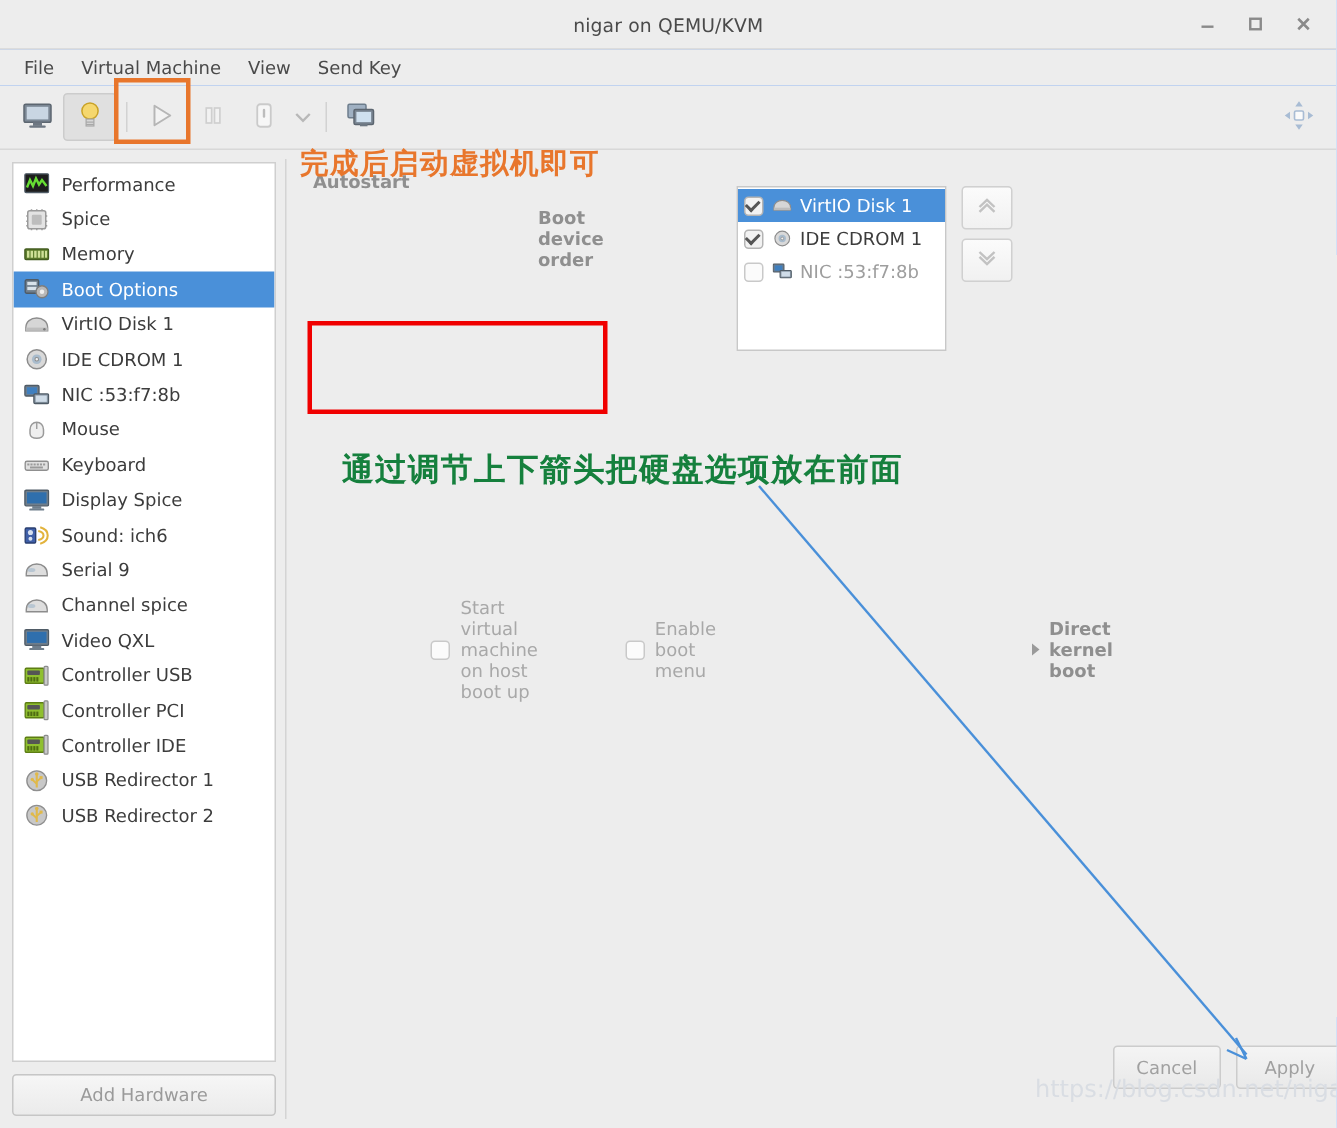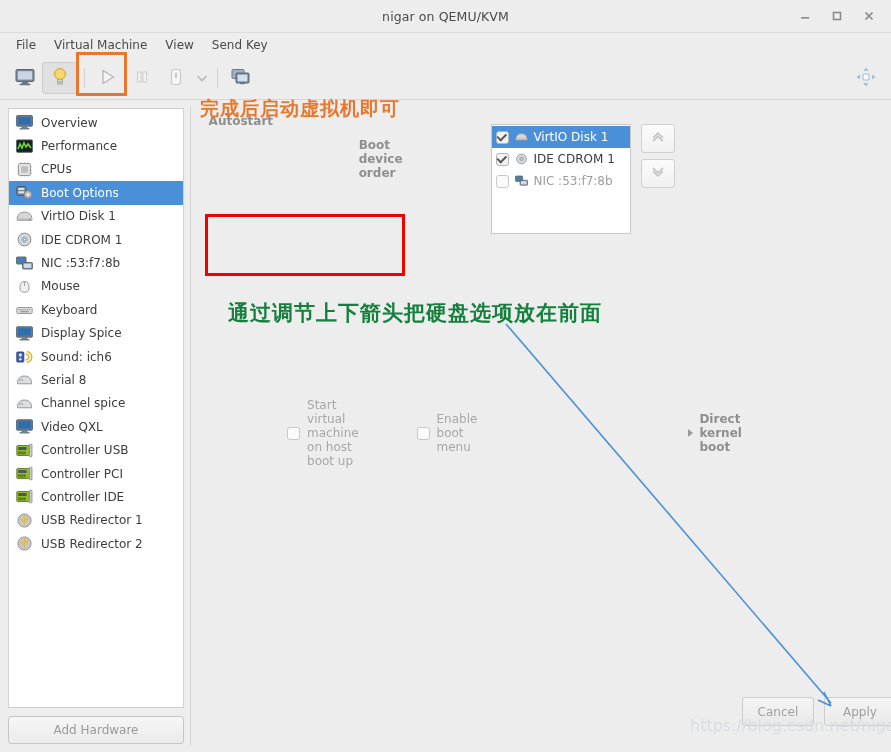--- a/index.html
+++ b/index.html
@@ -466,48 +466,53 @@
     </div>
   </div>
 
   <div class="content">
 
     <div class="sidebar">
       <div class="hwlist">
         <div class="hwrow">
           <span class="hwicon">
             <svg width="17" height="15" viewBox="0 0 17 15">
-                <rect x="0.6" y="0.6" width="15.8" height="10.6" rx="0.8" fill="#6f7e8c" stroke="#4f5b66" stroke-width="0.9"></rect>
-                <rect x="2" y="2" width="13" height="7.6" fill="#2f6fad"></rect>
-                <rect x="5.5" y="11.4" width="6" height="1.8" fill="#6f7e8c"></rect>
-                <rect x="3.5" y="13" width="10" height="1.4" rx="0.6" fill="#6f7e8c"></rect>
-              </svg>
-          </span>
-          <span>Overview</span>
-        </div>
-        <div class="hwrow">
-          <span class="hwicon">
-            <svg width="17" height="15" viewBox="0 0 17 15">
                 <rect x="0.6" y="0.9" width="15.8" height="12.4" rx="0.8" fill="#1d1d1d" stroke="#4f5b66" stroke-width="0.9"></rect>
                 <path d="M2 10 L4 5 L6 9 L8 4 L10 8 L12 5 L15 9" fill="none" stroke="#66dd33" stroke-width="1.6"></path>
               </svg>
           </span>
           <span>Performance</span>
         </div>
         <div class="hwrow">
           <span class="hwicon">
             <svg width="17" height="15" viewBox="0 0 17 15">
                 <rect x="2.5" y="1.5" width="12" height="12" rx="1.4" fill="#e3e3e3" stroke="#9a9a9a" stroke-width="1"></rect>
                 <rect x="5.2" y="4.2" width="6.6" height="6.6" rx="0.8" fill="#bdbdbd"></rect>
                 <g stroke="#9a9a9a" stroke-width="1">
                   <path d="M5 1.5v-1M8.5 1.5v-1M12 1.5v-1M5 13.5v1M8.5 13.5v1M12 13.5v1M2.5 5h-1M2.5 8.5h-1M2.5 11.5h-1M14.5 5h1M14.5 8.5h1M14.5 11.5h1"></path>
                 </g>
               </svg>
           </span>
-          <span>CPUs</span>
+          <span>Spice</span>
+        </div>
+        <div class="hwrow">
+          <span class="hwicon">
+            <svg width="17" height="15" viewBox="0 0 17 15">
+                <rect x="0.6" y="4" width="15.8" height="7" rx="0.8" fill="#5f7f2f" stroke="#435c1f" stroke-width="0.9"></rect>
+                <g fill="#cfe098">
+                  <rect x="2" y="5.2" width="1.6" height="4.6"></rect>
+                  <rect x="4.4" y="5.2" width="1.6" height="4.6"></rect>
+                  <rect x="6.8" y="5.2" width="1.6" height="4.6"></rect>
+                  <rect x="9.2" y="5.2" width="1.6" height="4.6"></rect>
+                  <rect x="11.6" y="5.2" width="1.6" height="4.6"></rect>
+                  <rect x="14" y="5.2" width="1.4" height="4.6"></rect>
+                </g>
+              </svg>
+          </span>
+          <span>Memory</span>
         </div>
         <div class="hwrow selected">
           <span class="hwicon">
             <svg width="17" height="15" viewBox="0 0 17 15">
                 <rect x="0.8" y="1.5" width="9" height="9" rx="1" fill="#6f7e8c" stroke="#4f5b66" stroke-width="0.9"></rect>
                 <rect x="2.2" y="2.9" width="6.2" height="2.2" fill="#d8e2ea"></rect>
                 <rect x="2.2" y="6.2" width="6.2" height="2.2" fill="#d8e2ea"></rect>
                 <circle cx="12" cy="9.5" r="4" fill="#b9b9b9" stroke="#7d7d7d" stroke-width="0.9"></circle>
                 <circle cx="12" cy="9.5" r="1.5" fill="#efefef"></circle>
               </svg>
@@ -594,21 +599,21 @@
           </span>
           <span>Sound: ich6</span>
         </div>
         <div class="hwrow">
           <span class="hwicon">
             <svg width="17" height="15" viewBox="0 0 17 15">
                 <path d="M1.5 10.5 C1.5 6.5 4.6 4 8.5 4 C12.4 4 15.5 6.5 15.5 10.5 L15.5 11.8 L1.5 11.8 Z" fill="#dedede" stroke="#8c8c8c" stroke-width="0.9"></path>
                 <ellipse cx="5" cy="8" rx="2.6" ry="1.4" fill="#b8c6d2"></ellipse>
               </svg>
           </span>
-          <span>Serial 8</span>
+          <span>Serial 9</span>
         </div>
         <div class="hwrow">
           <span class="hwicon">
             <svg width="17" height="15" viewBox="0 0 17 15">
                 <path d="M1.5 10.5 C1.5 6.5 4.6 4 8.5 4 C12.4 4 15.5 6.5 15.5 10.5 L15.5 11.8 L1.5 11.8 Z" fill="#dedede" stroke="#8c8c8c" stroke-width="0.9"></path>
                 <ellipse cx="5" cy="8" rx="2.6" ry="1.4" fill="#b8c6d2"></ellipse>
               </svg>
           </span>
           <span>Channel spice</span>
         </div>

